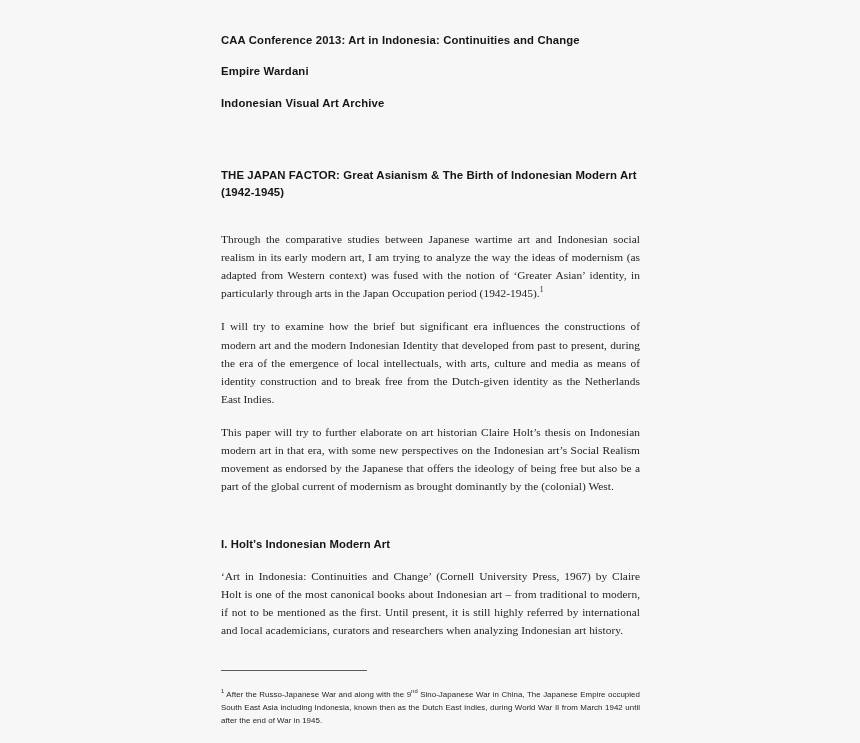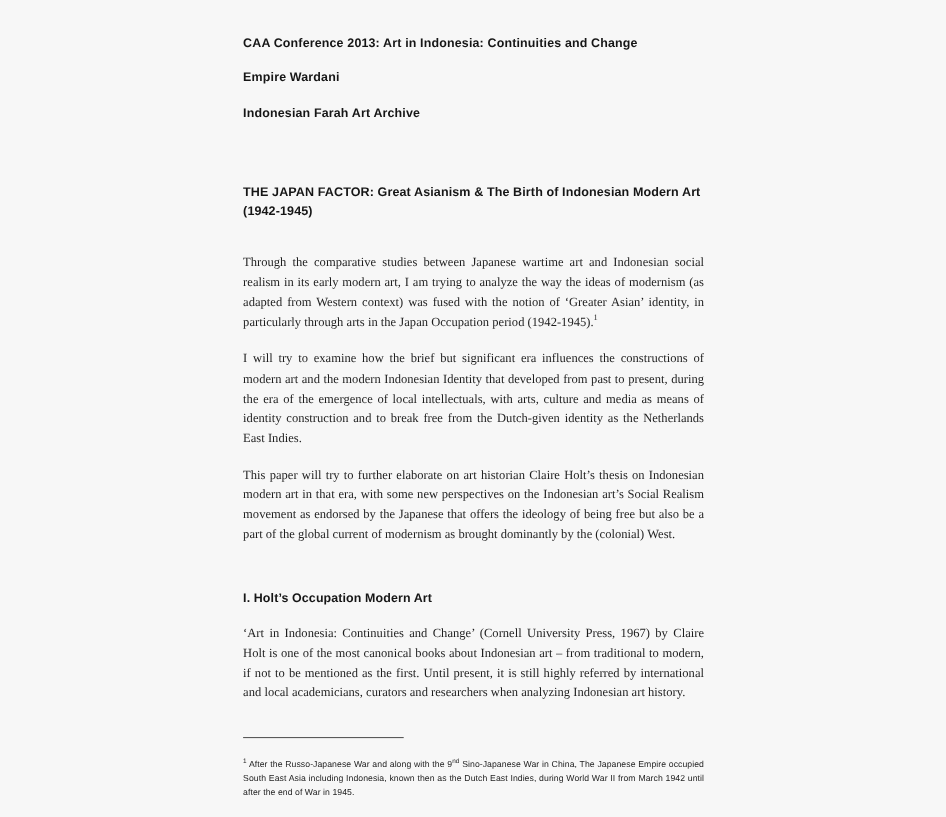--- a/index.html
+++ b/index.html
@@ -114,36 +114,36 @@
   }
 </style>
 </head>
 <body>
 
 <div class="page">
 
   <div class="doc-header">
     <div class="header-line">CAA Conference 2013: Art in Indonesia: Continuities and Change</div>
     <div class="header-line">Empire Wardani</div>
-    <div class="header-line">Indonesian Farah Art Archive</div>
+    <div class="header-line">Indonesian Visual Art Archive</div>
   </div>
 
   <div class="spacer-block"></div>
 
   <h1 class="section-title">THE JAPAN FACTOR: Great Asianism &amp; The Birth of Indonesian Modern Art (1942-1945)</h1>
 
   <p class="body-par"><span>Through the comparative studies between Japanese wartime art and Indonesian social realism in its early modern art, I am trying to analyze the way the ideas of modernism (as adapted from Western context) was fused with the notion of ‘Greater Asian’ identity, in particularly through arts in the Japan Occupation period (1942-1945).</span><sup class="fn-ref">1</sup></p>
 
   <p class="body-par">I will try to examine how the brief but significant era influences the constructions of modern art and the modern Indonesian Identity that developed from past to present, during the era of the emergence of local intellectuals, with arts, culture and media as means of identity construction and to break free from the Dutch-given identity as the Netherlands East Indies.</p>
 
   <p class="body-par">This paper will try to further elaborate on art historian Claire Holt’s thesis on Indonesian modern art in that era, with some new perspectives on the Indonesian art’s Social Realism movement as endorsed by the Japanese that offers the ideology of being free but also be a part of the global current of modernism as brought dominantly by the (colonial) West.</p>
 
   <div class="gap-before-heading"></div>
 
-  <h2 class="subsection-title">I. Holt’s Occupation Modern Art</h2>
+  <h2 class="subsection-title">I. Holt’s Indonesian Modern Art</h2>
 
   <p class="body-par">‘Art in Indonesia: Continuities and Change’ (Cornell University Press, 1967) by Claire Holt is one of the most canonical books about Indonesian art – from traditional to modern, if not to be mentioned as the first. Until present, it is still highly referred by international and local academicians, curators and researchers when analyzing Indonesian art history.</p>
 
   <div class="footnote-area">
     <hr class="footnote-rule">
 
     <p class="footnote"><sup class="fn-num">1</sup> <span>After the Russo-Japanese War and along with the 9</span><sup class="ord">nd</sup><span> Sino-Japanese War in China, The Japanese Empire occupied South East Asia including Indonesia, known then as the Dutch East Indies, during World War II from March 1942 until after the end of War in 1945.</span></p>
 
   </div>
 

